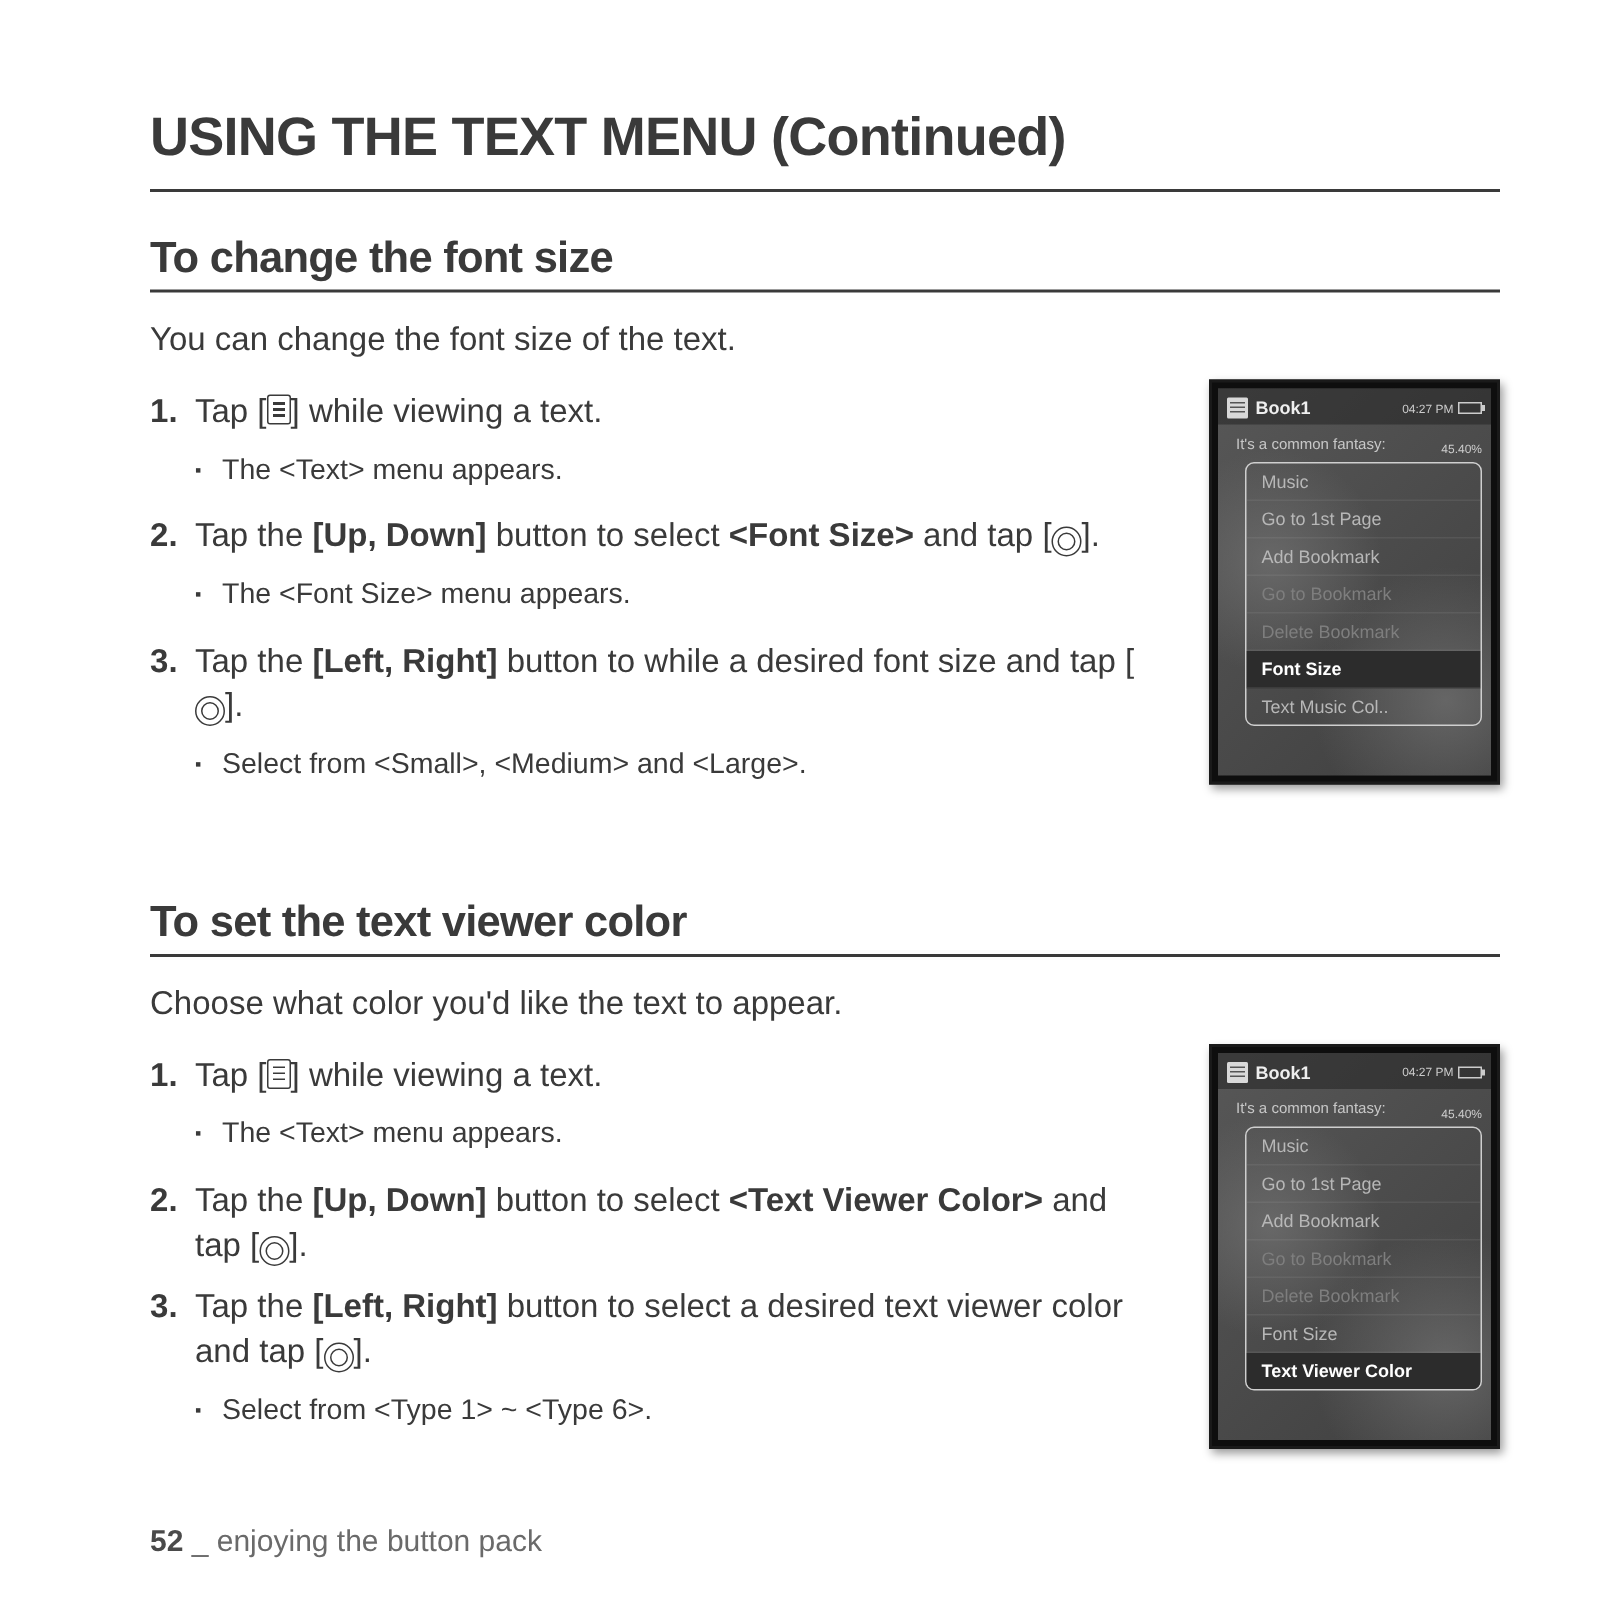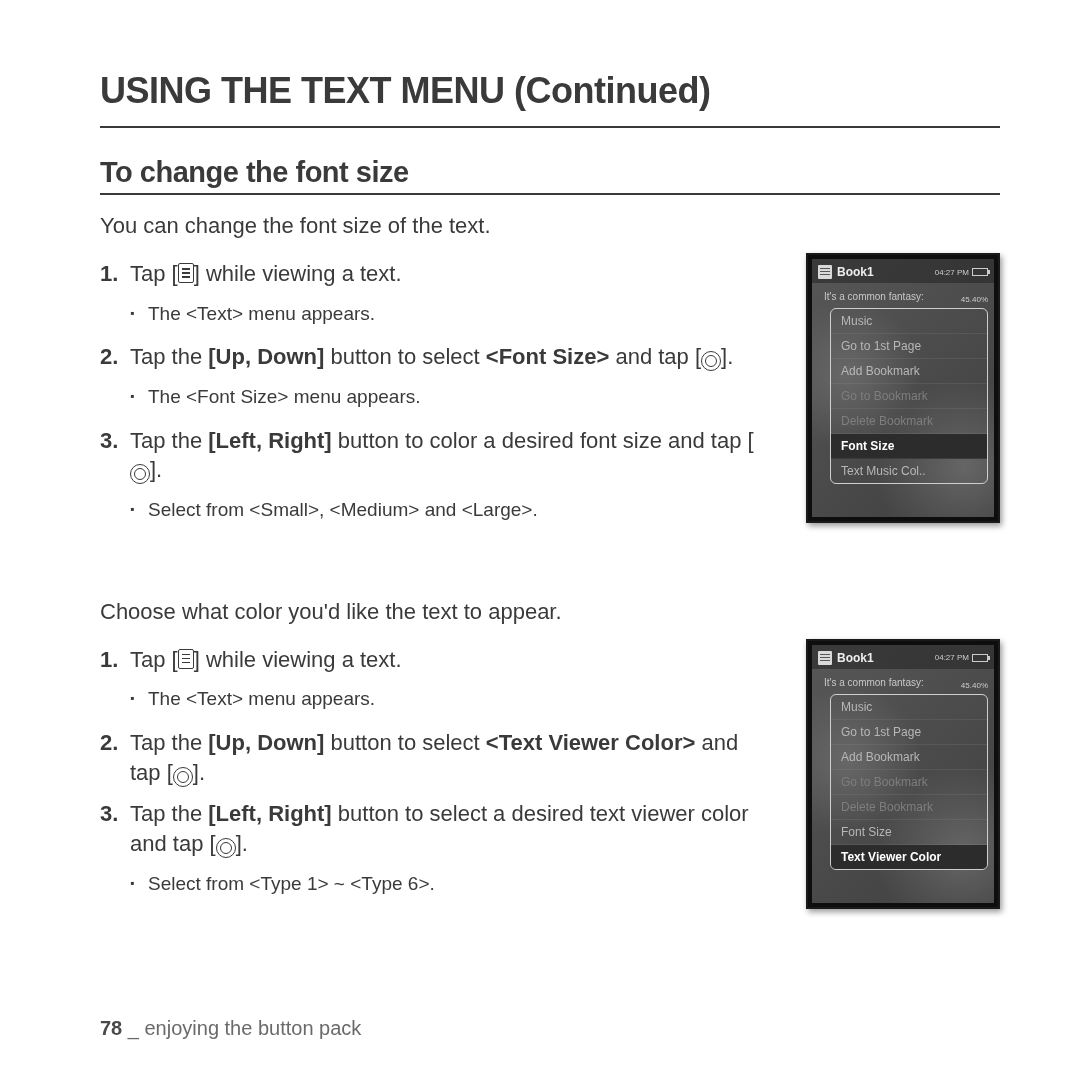--- a/index.html
+++ b/index.html
@@ -206,21 +206,21 @@
       <ol class="steps">
         <li>
           <span>Tap [</span><span class="icon-menu"></span><span>] while viewing a text.</span>
         </li>
         <div class="sub-bullet">The &lt;Text&gt; menu appears.</div>
         <li>
           <span>Tap the </span><span class="b">[Up, Down]</span><span> button to select </span><span class="b">&lt;Font Size&gt;</span><span> and tap [</span><span class="icon-target"></span><span>].</span>
         </li>
         <div class="sub-bullet">The &lt;Font Size&gt; menu appears.</div>
         <li>
-          <span>Tap the </span><span class="b">[Left, Right]</span><span> button to color a desired font size and tap [</span><span class="icon-target"></span><span>].</span>
+          <span>Tap the </span><span class="b">[Left, Right]</span><span> button to while a desired font size and tap [</span><span class="icon-target"></span><span>].</span>
         </li>
         <div class="sub-bullet">Select from &lt;Small&gt;, &lt;Medium&gt; and &lt;Large&gt;.</div>
       </ol>
     </div>
     <div class="device">
       <div class="device-outer">
           <div class="device-inner">
         <div class="d-topbar">
           <span class="d-book-icon"></span>
           <span class="d-title">Book1</span>
@@ -236,20 +236,21 @@
           <div class="d-item dim">Go to Bookmark</div>
           <div class="d-item dim">Delete Bookmark</div>
           <div class="d-item sel">Font Size</div>
           <div class="d-item">Text Music Col..</div>
         </div>
       </div>
         </div>
     </div>
   </div>
 
+  <div class="sub-title">To set the text viewer color</div>
   <div class="section">
     <div class="text-col">
       <div class="intro">Choose what color you'd like the text to appear.</div>
       <ol class="steps">
         <li>
           <span>Tap [</span><span class="icon-menu"></span><span>] while viewing a text.</span>
         </li>
         <div class="sub-bullet">The &lt;Text&gt; menu appears.</div>
         <li>
           <span>Tap the </span><span class="b">[Up, Down]</span><span> button to select </span><span class="b">&lt;Text Viewer Color&gt;</span><span> and tap [</span><span class="icon-target"></span><span>].</span>
@@ -280,14 +281,14 @@
           <div class="d-item">Font Size</div>
           <div class="d-item sel">Text Viewer Color</div>
         </div>
       </div>
         </div>
     </div>
   </div>
 </div>
 
 <div class="footer">
-  <span class="pn">78</span><span> _ </span><span>enjoying the button pack</span>
+  <span class="pn">52</span><span> _ </span><span>enjoying the button pack</span>
 </div>
 
 </body></html>

